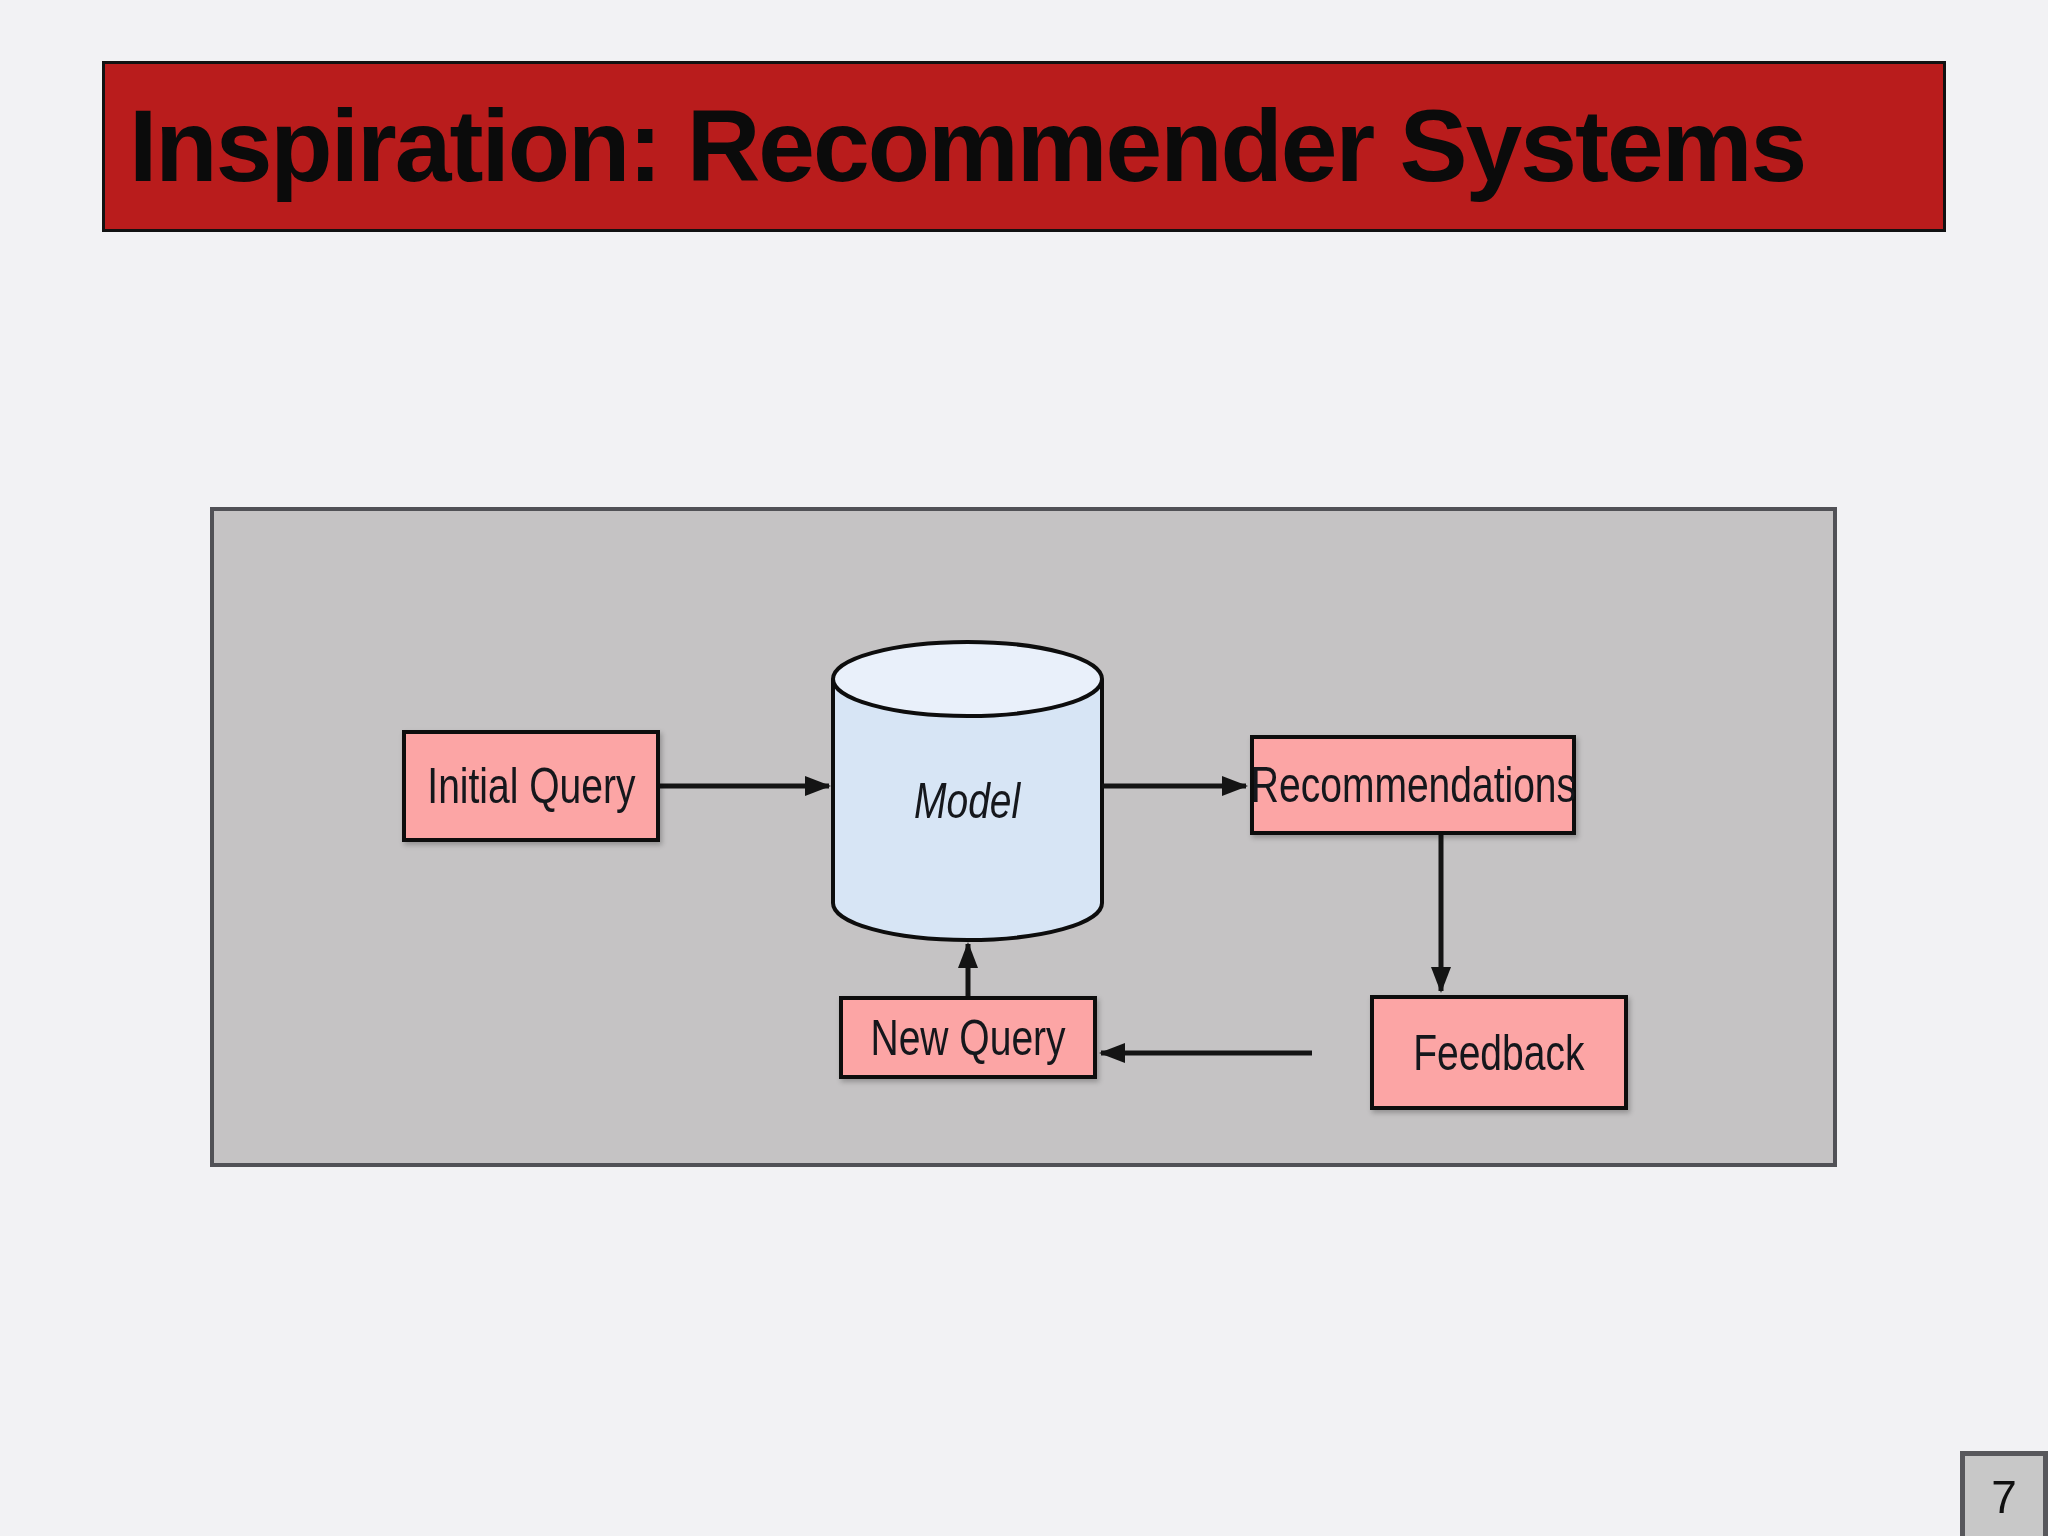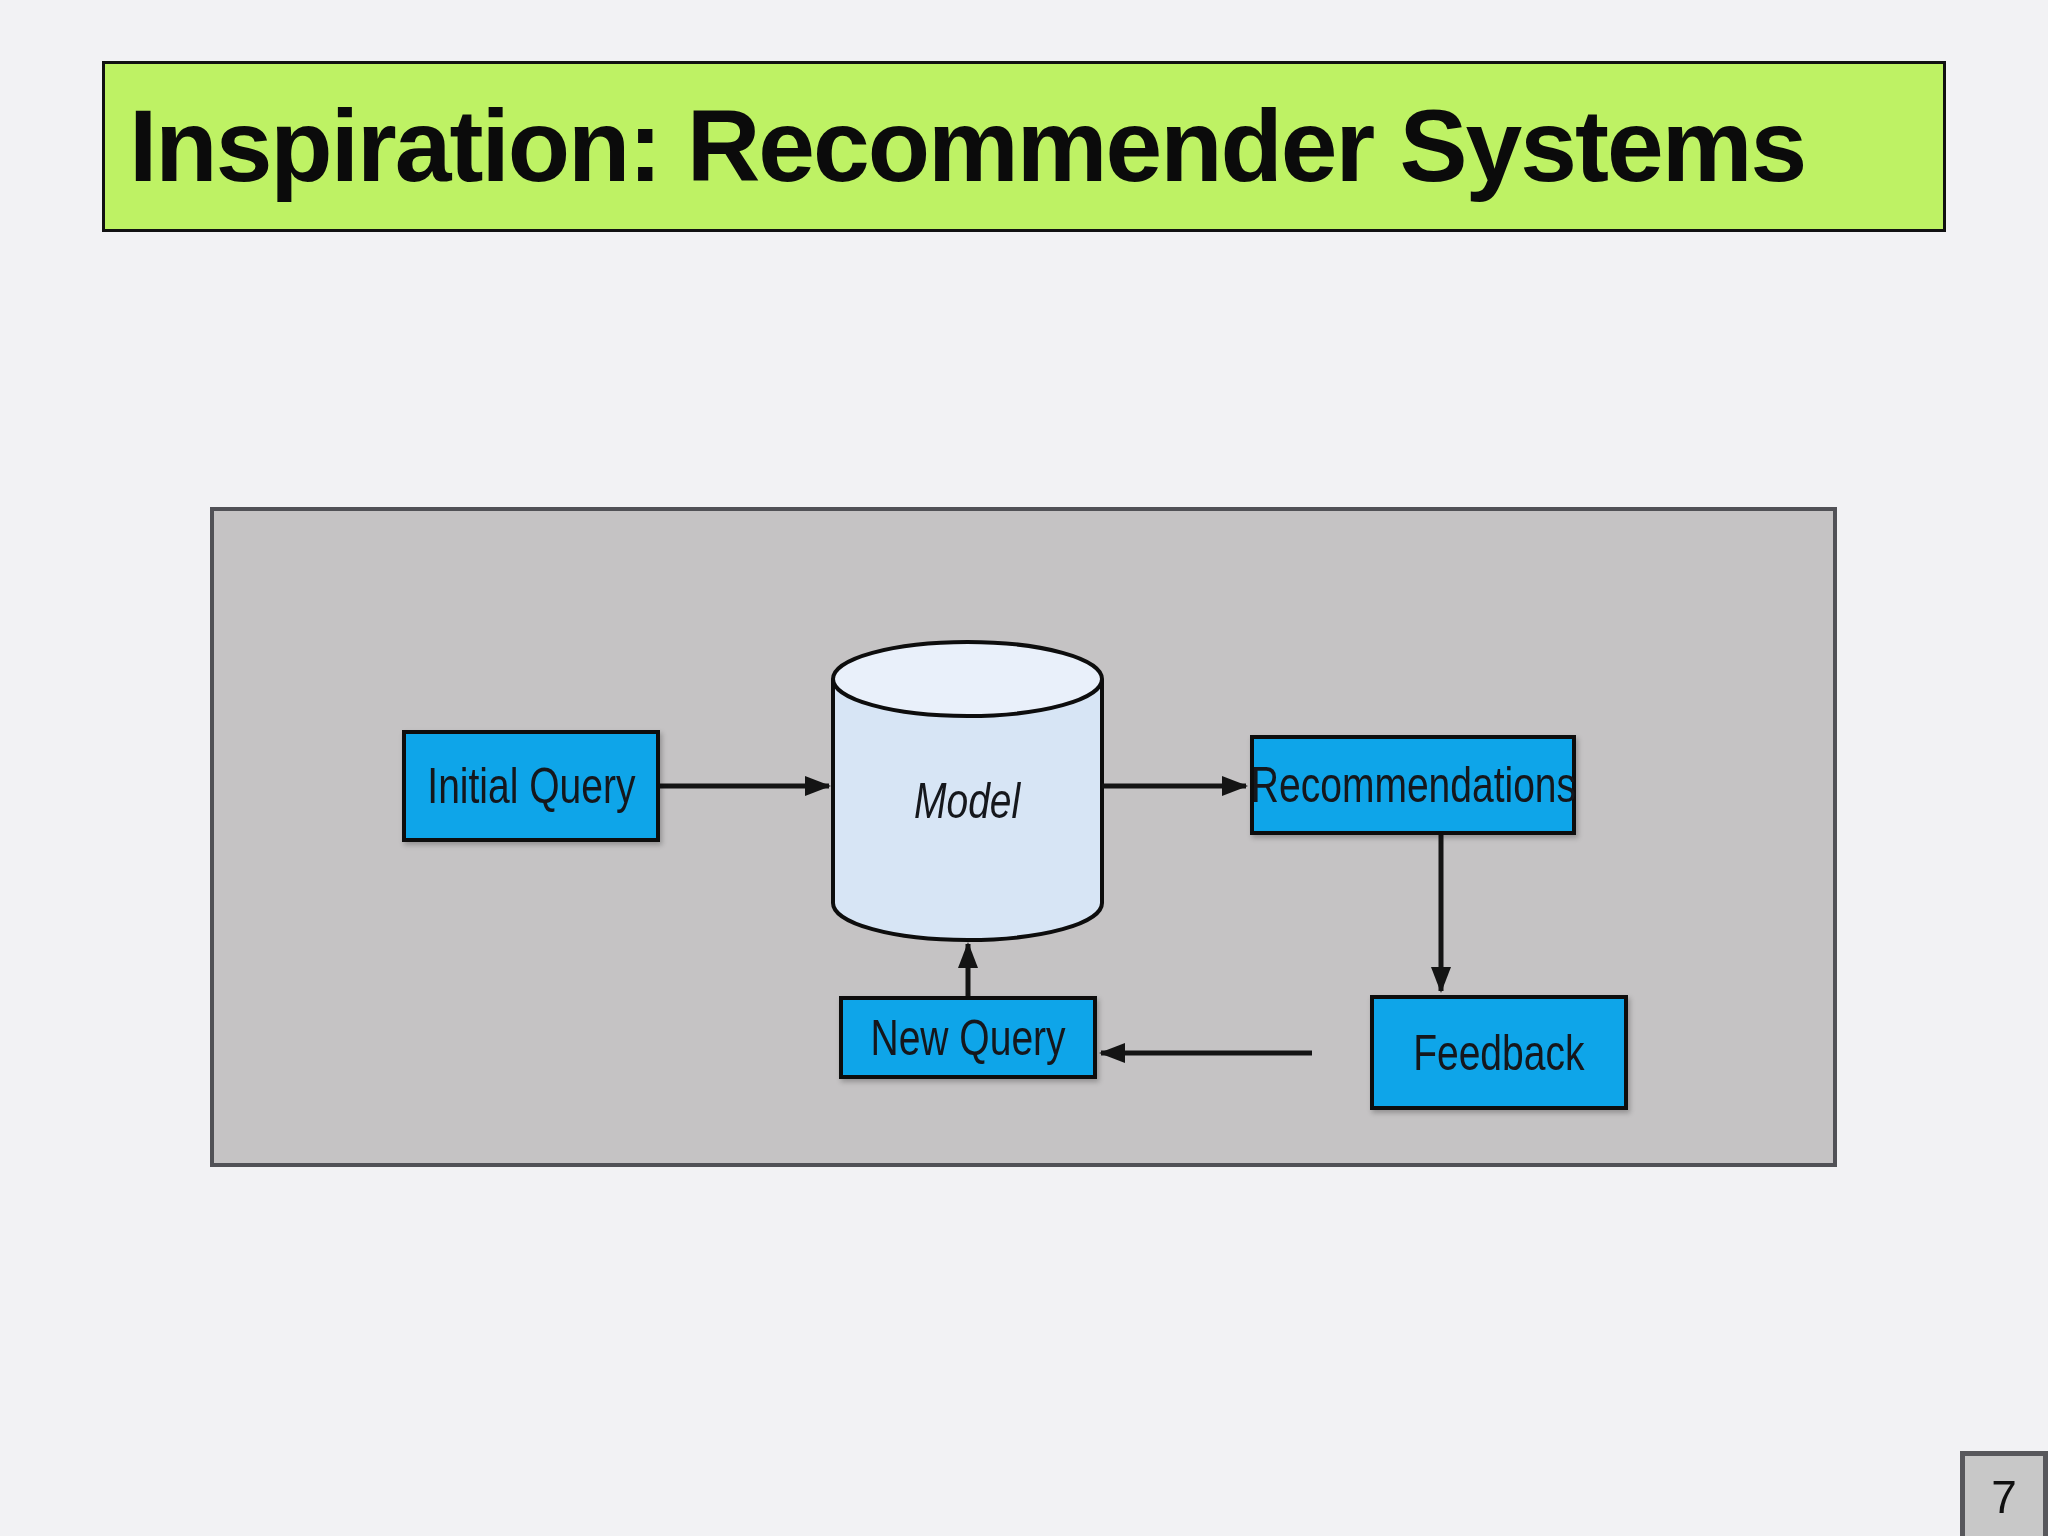--- a/index.html
+++ b/index.html
@@ -17,21 +17,21 @@
   }
 
   
   .title-box {
     position: absolute;
     left: 102px;
     top: 61px;
     width: 1844px;
     height: 171px;
     box-sizing: border-box;
-    background: #bef264;
+    background: #b91c1c;
     border: 3px solid #121212;
     display: flex;
     align-items: center;
     padding-left: 24px;
   }
   .title-text {
     font-size: 102px;
     font-weight: bold;
     letter-spacing: -2px;
     color: #0b0b0b;
@@ -48,21 +48,21 @@
   }
   .diagram-canvas {
     position: absolute;
     left: 0;
     top: 0;
   }
 
   .node {
     position: absolute;
     box-sizing: border-box;
-    background: #0ea5e9;
+    background: #fca5a5;
     border: 4px solid #0d0d0d;
     display: flex;
     align-items: center;
     justify-content: center;
     box-shadow: 2px 3px 5px rgba(0,0,0,0.25);
   }
   .node-label {
     font-size: 50px;
     color: #15171c;
     white-space: nowrap;

